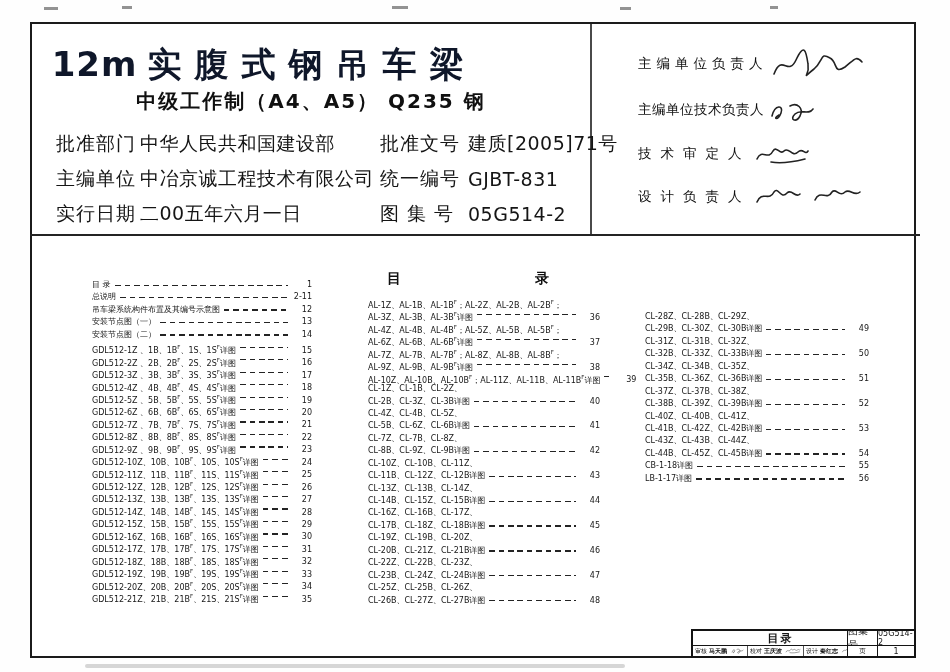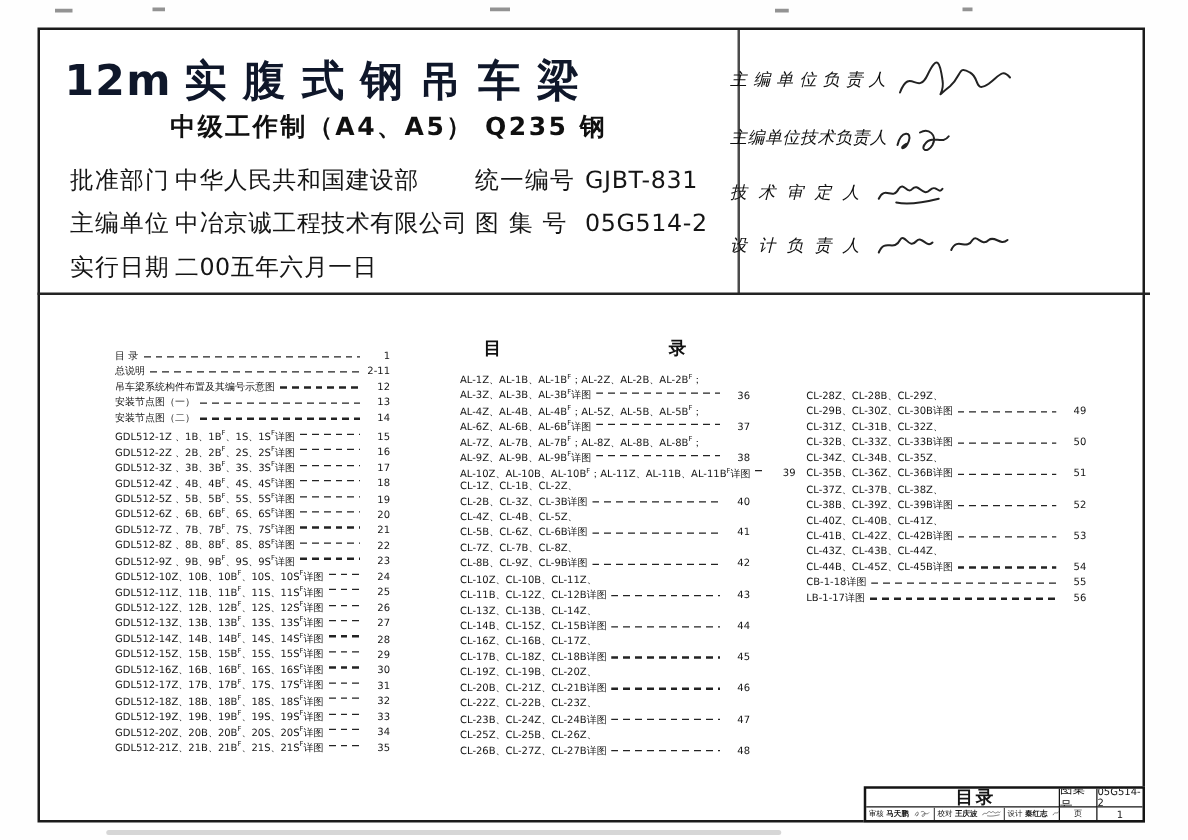--- a/index.html
+++ b/index.html
@@ -34,21 +34,21 @@
   }
   .fields{position:absolute;top:102px;font-size:19px;}
   #fields-left{left:24px;width:330px;}
   #fields-right{left:348px;width:210px;}
   .frow{height:35px;display:flex;align-items:center;white-space:nowrap;}
   .flabel{display:inline-block;min-width:84px;letter-spacing:1px;}
   #fields-right .flabel{min-width:88px;}
   .fvalue{letter-spacing:.5px;}
 
   
-  #sig-rows{position:absolute;left:552px;top:16px;width:306px;font-style:italic;}
+  #sig-rows{position:absolute;left:606px;top:16px;width:306px;}
   .sig-row{display:flex;align-items:center;white-space:nowrap;}
   .sig-row:nth-child(1){height:48px;}
   .sig-row:nth-child(2){height:44px;}
   .sig-row:nth-child(3){height:43px;}
   .sig-row:nth-child(4){height:43px;}
   .sig-label{font-size:13.5px;color:#101010;}
   .sig-row:nth-child(1) .sig-label{letter-spacing:5px;}
   .sig-row:nth-child(2) .sig-label{letter-spacing:0.5px;}
   .sig-row:nth-child(3) .sig-label{letter-spacing:9px;}
   .sig-row:nth-child(4) .sig-label{letter-spacing:9px;}
@@ -73,21 +73,21 @@
   }
   .toc-pg{flex:0 0 auto;min-width:20px;text-align:right;}
 
   
   #tblock{
     position:absolute;right:-2px;bottom:-2px;width:225px;height:29px;
     border:2px solid #141414;box-sizing:border-box;background:#fff;
     display:grid;grid-template-columns:155px 30px 1fr;grid-template-rows:15px 1fr;
   }
   .tb{display:flex;align-items:center;justify-content:center;box-sizing:border-box;overflow:hidden;}
-  .tb-title{grid-area:1/1;border-right:1px solid #141414;border-bottom:1px solid #141414;font-size:14px;font-weight:700;letter-spacing:2px;padding-left:21px;}
+  .tb-title{grid-area:1/1;border-right:1px solid #141414;border-bottom:1px solid #141414;font-size:11px;font-weight:700;letter-spacing:2px;padding-left:21px;}
   .tb-figlab{grid-area:1/2;border-right:1px solid #141414;border-bottom:1px solid #141414;font-size:10px;}
   .tb-figno{grid-area:1/3;border-bottom:1px solid #141414;font-size:8px;}
   .tb-credits{grid-area:2/1;border-right:1px solid #141414;justify-content:flex-start;}
   .tb-pagelab{grid-area:2/2;border-right:1px solid #141414;font-size:6.5px;}
   .tb-pageno{grid-area:2/3;font-size:8px;}
   .cr-item{display:flex;align-items:center;height:100%;padding:0 2px;font-size:6px;border-right:1px solid #555;white-space:nowrap;}
   .cr-item:last-child{border-right:none;}
   .cr-role{margin-right:2px;}
   .cr-name{font-weight:700;}
   .cr-sig{margin-left:1px;}
@@ -122,20 +122,24 @@
         <div class="frow">
           <span class="flabel">主编单位</span>
           <span class="fvalue">中冶京诚工程技术有限公司</span>
         </div>
         <div class="frow">
           <span class="flabel">实行日期</span>
           <span class="fvalue">二00五年六月一日</span>
         </div>
       </div>
     <div class="fields" id="fields-right">
+        <div class="frow">
+          <span class="flabel">批准文号</span>
+          <span class="fvalue">建质[2005]71号</span>
+        </div>
         <div class="frow">
           <span class="flabel">统一编号</span>
           <span class="fvalue">GJBT-831</span>
         </div>
         <div class="frow">
           <span class="flabel">图 集 号</span>
           <span class="fvalue">05G514-2</span>
         </div>
       </div>
 

